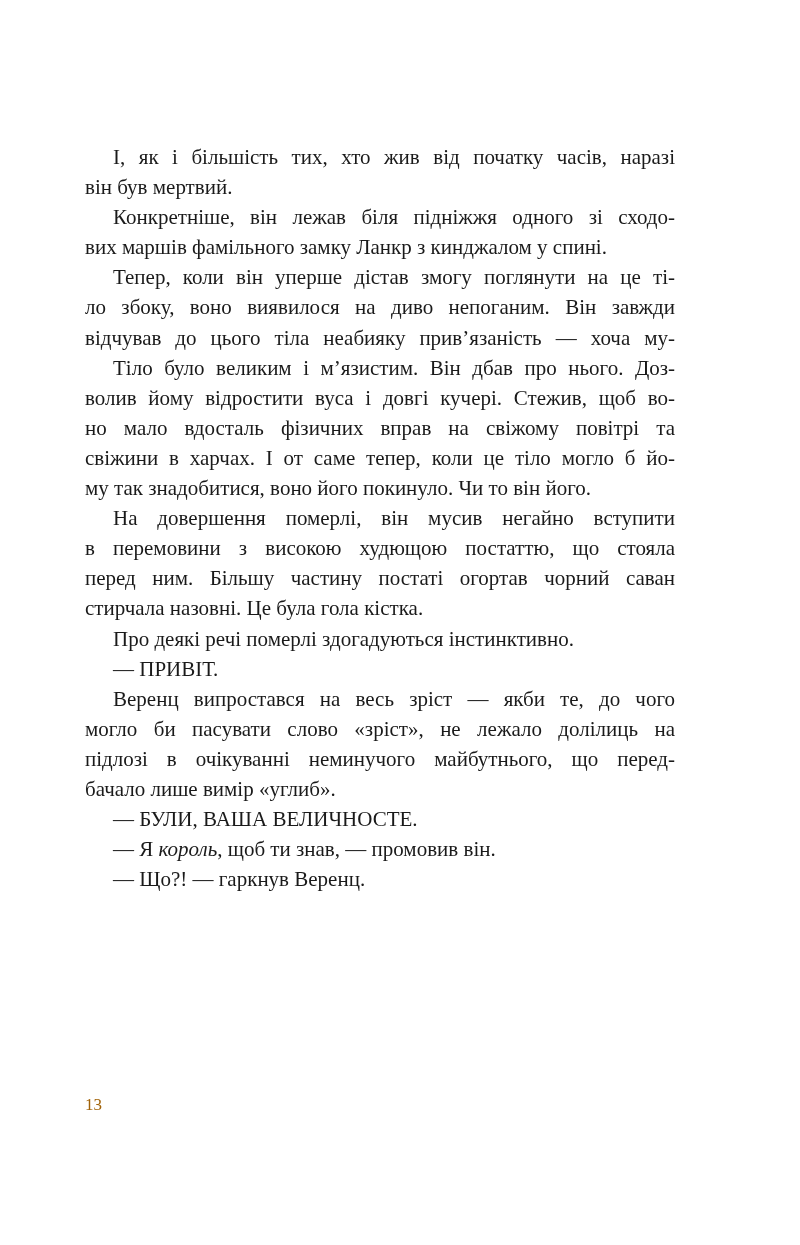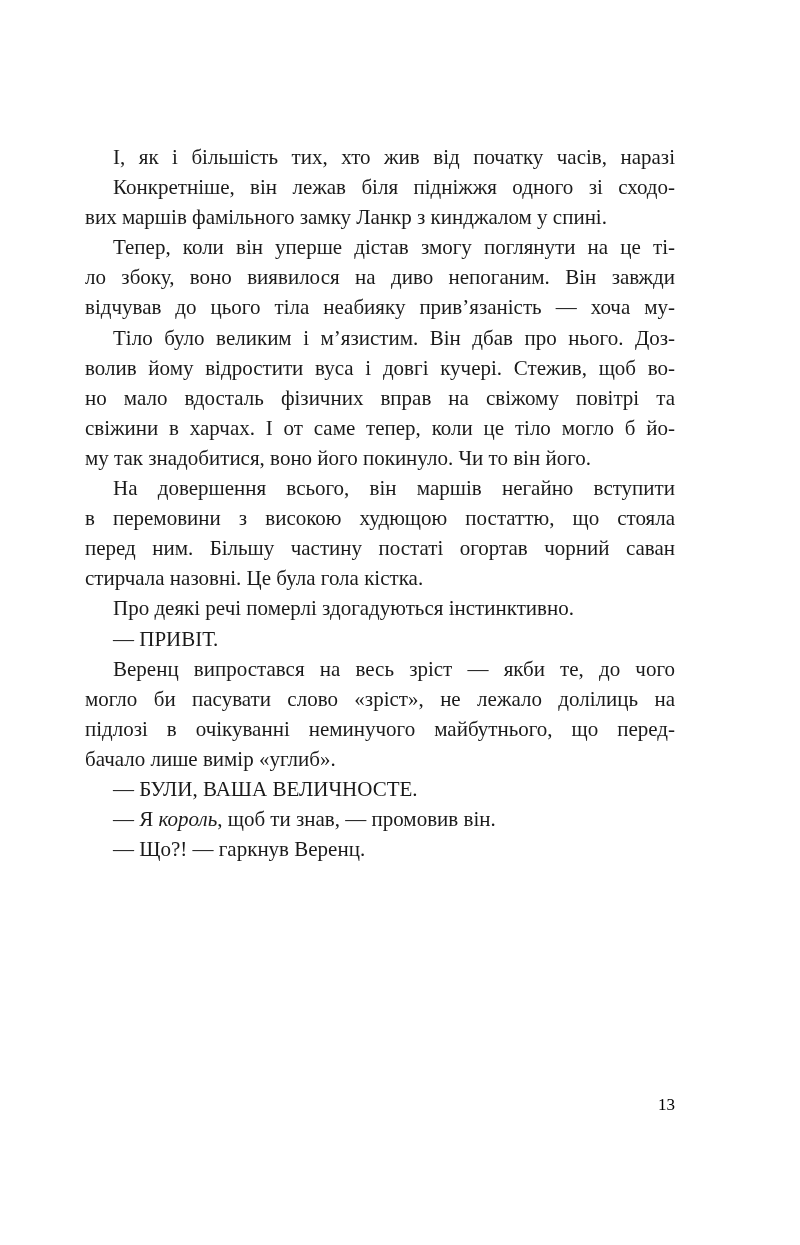--- a/index.html
+++ b/index.html
@@ -39,52 +39,53 @@
     text-align-last: justify;
   }
   .line em {
     font-style: italic;
   }
   .folio {
     position: absolute;
     left: 85px;
     top: 1093px;
     width: 590px;
-    text-align: right;
+    text-align: left;
     font-size: 17px;
     line-height: 24px;
-    color: #000000;
+    color: #a16207;
   }
 </style>
 </head>
 <body>
 
 <div class="page">
   <div class="text-block" id="text-block">
       <div class="para">
         <div class="line indent j">І, як і більшість тих, хто жив від початку часів, наразі</div>
+        <div class="line">він був мертвий.</div>
       </div>
       <div class="para">
         <div class="line indent j">Конкретніше, він лежав біля підніжжя одного зі сходо-</div>
         <div class="line">вих маршів фамільного замку Ланкр з кинджалом у спині.</div>
       </div>
       <div class="para">
         <div class="line indent j">Тепер, коли він уперше дістав змогу поглянути на це ті-</div>
         <div class="line j">ло збоку, воно виявилося на диво непоганим. Він завжди</div>
         <div class="line j">відчував до цього тіла неабияку прив’язаність — хоча му-</div>
       </div>
       <div class="para">
         <div class="line indent j">Тіло було великим і м’язистим. Він дбав про нього. Доз-</div>
         <div class="line j">волив йому відростити вуса і довгі кучері. Стежив, щоб во-</div>
         <div class="line j">но мало вдосталь фізичних вправ на свіжому повітрі та</div>
         <div class="line j">свіжини в харчах. І от саме тепер, коли це тіло могло б йо-</div>
         <div class="line">му так знадобитися, воно його покинуло. Чи то він його.</div>
       </div>
       <div class="para">
-        <div class="line indent j">На довершення всього, він маршів негайно вступити</div>
+        <div class="line indent j">На довершення померлі, він мусив негайно вступити</div>
         <div class="line j">в перемовини з високою худющою постаттю, що стояла</div>
         <div class="line j">перед ним. Більшу частину постаті огортав чорний саван</div>
         <div class="line">стирчала назовні. Це була гола кістка.</div>
       </div>
       <div class="para">
         <div class="line indent">Про деякі речі померлі здогадуються інстинктивно.</div>
       </div>
       <div class="para">
         <div class="line indent">— ПРИВІТ.</div>
       </div>

